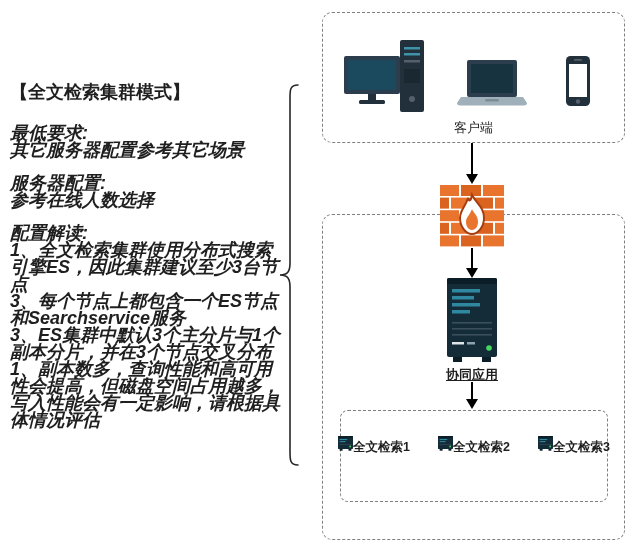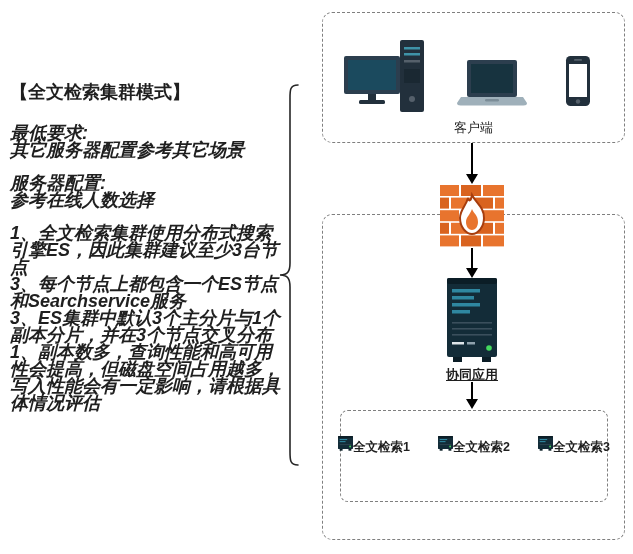--- a/index.html
+++ b/index.html
@@ -52,20 +52,21 @@
       <p>最低要求:</p>
       <p>其它服务器配置参考其它场景</p>
     </div>
 
     <div class="lp-section">
       <p>服务器配置:</p>
       <p>参考在线人数选择</p>
     </div>
 
     <div class="lp-section">
+      <p>配置解读:</p>
       <p>1、全文检索集群使用分布式搜索引擎ES，因此集群建议至少3台节点</p>
       <p>3、每个节点上都包含一个ES节点和Searchservice服务</p>
       <p>3、ES集群中默认3个主分片与1个副本分片，并在3个节点交叉分布</p>
       <p>1、副本数多，查询性能和高可用性会提高，但磁盘空间占用越多，写入性能会有一定影响，请根据具体情况评估</p>
     </div>
   </div>
 
   <svg class="brace" width="24" height="382" viewBox="0 0 24 382">
     <path d="M20,1 C12,1 12,6 12,14 L12,179 C12,187 10,191 2,191 C10,191 12,195 12,203 L12,368 C12,376 12,381 20,381" fill="none" stroke="#262626" stroke-width="1.6" stroke-linecap="round"></path>
   </svg>

